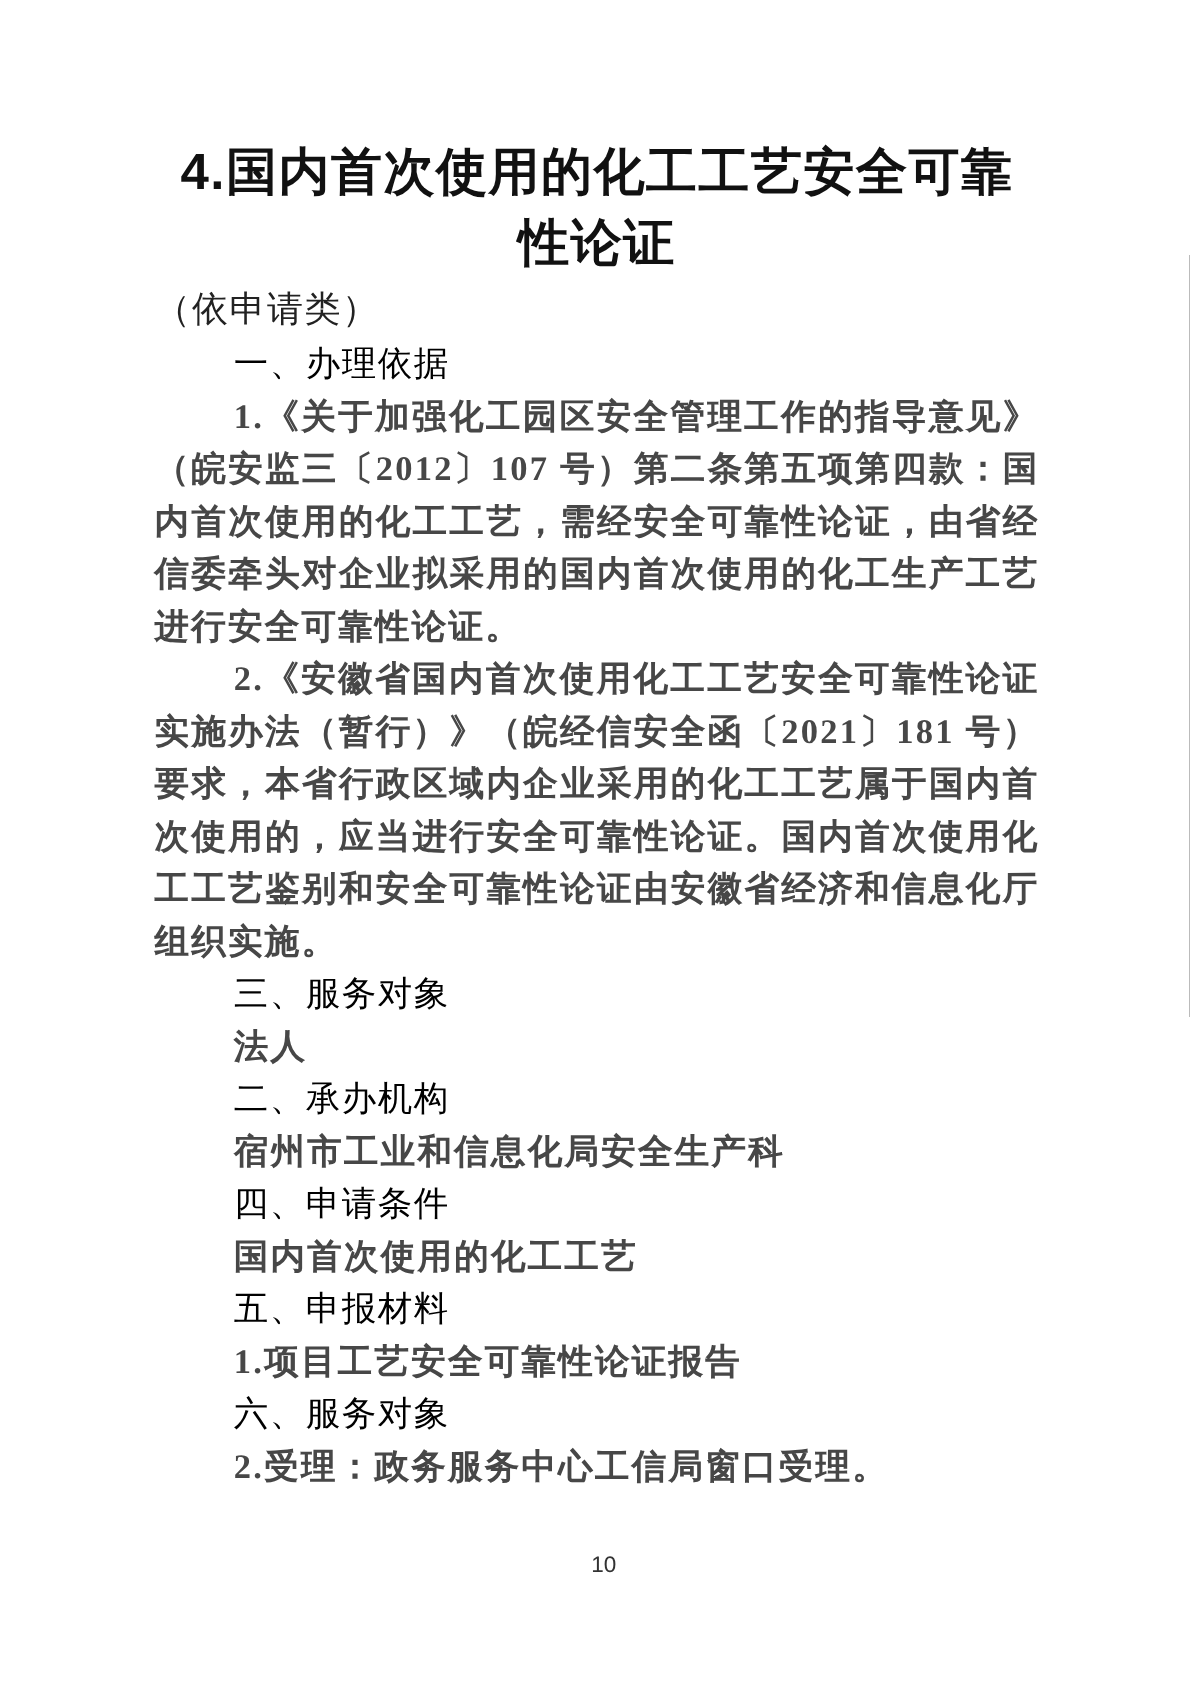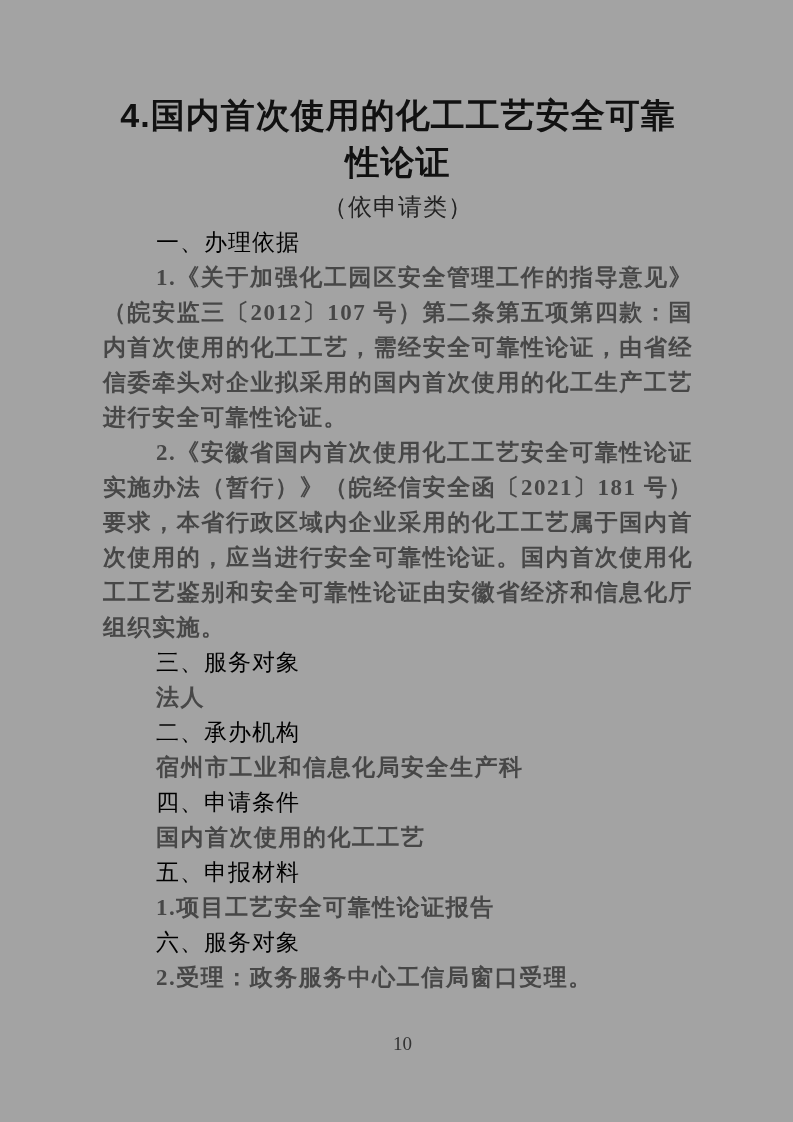--- a/index.html
+++ b/index.html
@@ -2,21 +2,21 @@
 <html><head>
 <meta charset="utf-8">
 <style>
   * { margin: 0; padding: 0; box-sizing: border-box; }
   html, body { background: #888; }
   .page {
     position: relative;
     width: 793px;
     height: 1122px;
     margin: 0 auto;
-    background: #a3a3a3;
+    background: #ffffff;
     overflow: hidden;
     font-family: "Liberation Serif", serif;
   }
   .content {
     position: absolute;
     left: 103px;
     right: 100px;
     top: 0;
   }
   .doc-title {
@@ -24,21 +24,21 @@
     text-align: center;
     font-family: "Liberation Sans", sans-serif;
     font-weight: bold;
     font-size: 34px;
     line-height: 47px;
     color: #111111;
     letter-spacing: 1px;
   }
   .doc-subtitle {
     margin-top: 3px;
-    text-align: center;
+    text-align: left;
     font-family: "Liberation Serif", serif;
     font-weight: normal;
     font-size: 24px;
     line-height: 36px;
     color: #222222;
     letter-spacing: 1px;
   }
   .section-heading {
     font-family: "Liberation Sans", sans-serif;
     font-weight: normal;
@@ -58,22 +58,22 @@
     text-justify: inter-ideograph;
     letter-spacing: 1.5px;
     font-weight: bold;
   }
   .page-number {
     position: absolute;
     left: 0;
     right: 0;
     top: 1034px;
     text-align: center;
-    font-family: Liberation Serif, serif;
-    font-size: 19px;
+    font-family: Liberation Sans, sans-serif;
+    font-size: 15px;
     line-height: 20px;
     color: #333333;
     margin-left: 12px;
   }
 </style>
 </head>
 <body>
 
 <div class="page">
   <div class="content">

